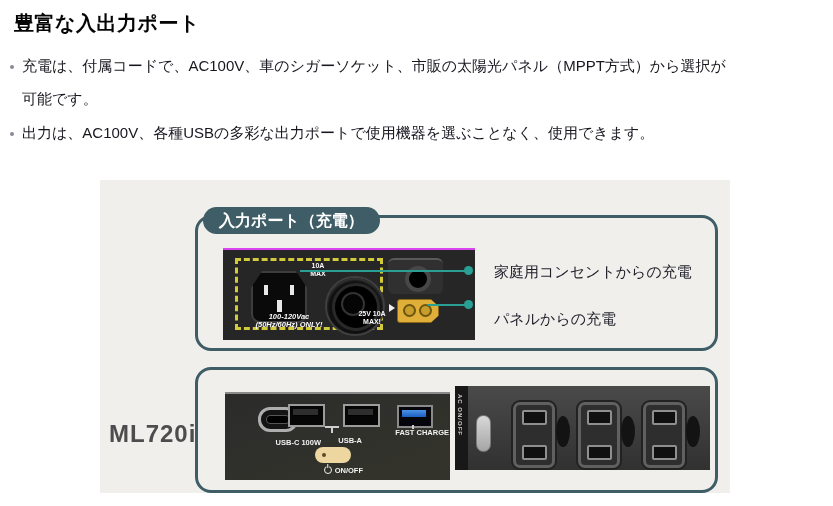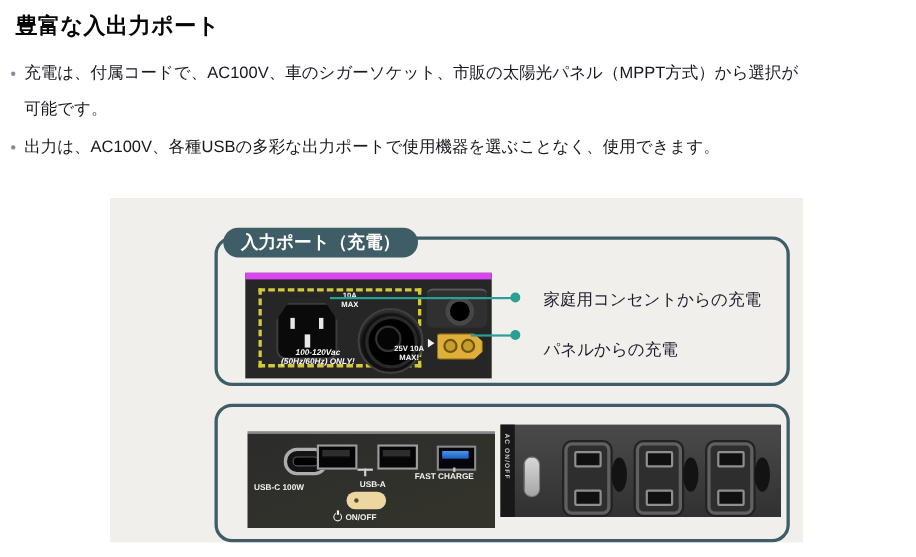--- a/index.html
+++ b/index.html
@@ -13,22 +13,22 @@
   .panel{position:absolute;left:100px;top:180px;width:630px;height:313px;background:#f0efec;}
   .section-box{position:absolute;left:95px;width:517px;border:3px solid #3e5d66;border-radius:16px;background:transparent;}
   .box-input{top:35px;height:130px;}
   .box-output{top:187px;height:120px;}
   .section-pill{position:absolute;left:103px;height:27px;line-height:27px;padding:0 16px;border-radius:15px;
                 background:#3e5d66;color:#fff;font-size:16px;font-weight:bold;z-index:5;white-space:nowrap;}
   .pill-input{top:27px;}
   .pill-output{top:178px;}
   .model-name{position:absolute;left:9px;top:240px;font-size:24px;font-weight:bold;color:#4d4d4d;letter-spacing:1px;}
   
-  .photo-input{position:absolute;left:123px;top:68px;width:224px;height:90px;background:#262626;
-               border-top:6px solid #d946ef;z-index:1;}
+  .photo-input{position:absolute;left:123px;top:68px;width:252px;height:90px;background:#262626;
+               border-top:2px solid #d946ef;z-index:1;}
   .hazard-border{position:absolute;left:12px;top:8px;width:142px;height:66px;border:3px dashed #d2ca3a;}
   .ac-inlet{position:absolute;left:28px;top:21px;width:52px;height:48px;background:#0a0a0a;border:2px solid #3d3d3d;
             border-radius:9px;clip-path:polygon(0 32%,20% 0,80% 0,100% 32%,100% 100%,0 100%);}
   .ac-inlet .pin{position:absolute;background:#e8e8e8;}
   .pin-l{left:11px;top:12px;width:4px;height:10px;}
   .pin-r{right:11px;top:12px;width:4px;height:10px;}
   .pin-b{left:24px;top:27px;width:5px;height:12px;}
   .micro-label{position:absolute;color:#fafafa;font-weight:bold;font-size:7px;line-height:8px;text-align:center;white-space:nowrap;}
   .lbl-top-rating{left:80px;top:12px;width:30px;}
   .lbl-ac-rating{left:10px;top:63px;width:112px;font-style:italic;font-size:7.5px;}
@@ -59,23 +59,23 @@
   .usbc{position:absolute;left:33px;top:13px;width:34px;height:19px;background:#141414;border:3px solid #aeaeae;border-radius:12px;}
   .usbc .slot{position:absolute;left:5px;top:5px;width:22px;height:7px;background:#000;border:1px solid #555;border-radius:4px;}
   .usb-a{position:absolute;top:10px;width:33px;height:19px;background:#060606;border:2px solid #9c9c9c;}
   .usba-1{left:63px;} .usba-2{left:118px;}
   .usb-a .tongue{position:absolute;left:3px;top:3px;width:25px;height:6px;background:#2e2e2e;border-bottom:1px solid #000;}
   .t-bar-h{position:absolute;left:100px;top:32px;width:14px;height:2px;background:#cfcfcf;}
   .t-bar-v{position:absolute;left:106px;top:32px;width:2px;height:7px;background:#cfcfcf;}
   .fast-tick{position:absolute;left:187px;top:31px;width:2px;height:4px;background:#cfcfcf;}
   .fast{position:absolute;left:172px;top:11px;width:32px;height:19px;background:#05050c;border:2px solid #8a8a8a;}
   .fast .tongue{position:absolute;left:3px;top:3px;width:24px;height:7px;background:linear-gradient(#4b93e8,#1c5fc0);}
-  .out-label{position:absolute;color:#f2f2f2;font-weight:bold;font-size:7.5px;white-space:nowrap;text-align:left;}
+  .out-label{position:absolute;color:#f2f2f2;font-weight:bold;font-size:7.5px;white-space:nowrap;text-align:right;}
   .lbl-usbc{left:6px;top:44px;width:90px;}
-  .lbl-usba{left:102px;top:42px;width:45px;}
+  .lbl-usba{left:92px;top:42px;width:45px;}
   .lbl-fast{left:152px;top:34px;width:72px;}
   .onoff-btn{position:absolute;left:90px;top:53px;width:36px;height:16px;background:#edd6a0;border-radius:9px;}
   .onoff-btn::before{content:'';position:absolute;left:7px;top:6px;width:4px;height:4px;border-radius:50%;background:#5a4a2a;}
   .lbl-onoff{left:78px;top:72px;width:60px;}
   .power-glyph{display:inline-block;width:6px;height:6px;border:1.2px solid #f0f0f0;border-radius:50%;position:relative;margin-right:3px;vertical-align:-1px;}
   .power-glyph::after{content:'';position:absolute;top:-3px;left:50%;transform:translateX(-50%);width:1.5px;height:4px;background:#f0f0f0;box-shadow:0 0 0 .8px #33332c;}
   
   .photo-out-right{position:absolute;left:355px;top:206px;width:255px;height:84px;
                    background:linear-gradient(180deg,#4a4a4a,#313131);z-index:1;}
   .ac-strip{position:absolute;left:0;top:0;width:13px;height:100%;background:#181818;overflow:hidden;}
@@ -97,20 +97,21 @@
 
   <span class="bullet-dot" style="left:10px;top:65px;"></span>
   <div class="body-line" style="left:22px;top:57px;">充電は、付属コードで、AC100V、車のシガーソケット、市販の太陽光パネル（MPPT方式）から選択が</div>
   <div class="body-line" style="left:22px;top:90px;">可能です。</div>
 
   <span class="bullet-dot" style="left:10px;top:132px;"></span>
   <div class="body-line" style="left:22px;top:124px;">出力は、AC100V、各種USBの多彩な出力ポートで使用機器を選ぶことなく、使用できます。</div>
 
   <div class="panel">
 
+    <div class="model-name">ML720i</div>
 
     <div class="section-box box-input"></div>
     <div class="section-pill pill-input">入力ポート（充電）</div>
 
     <div class="photo-input">
       <div class="hazard-border"></div>
 
       <div class="ac-inlet">
         <span class="pin pin-l"></span>
         <span class="pin pin-r"></span>

